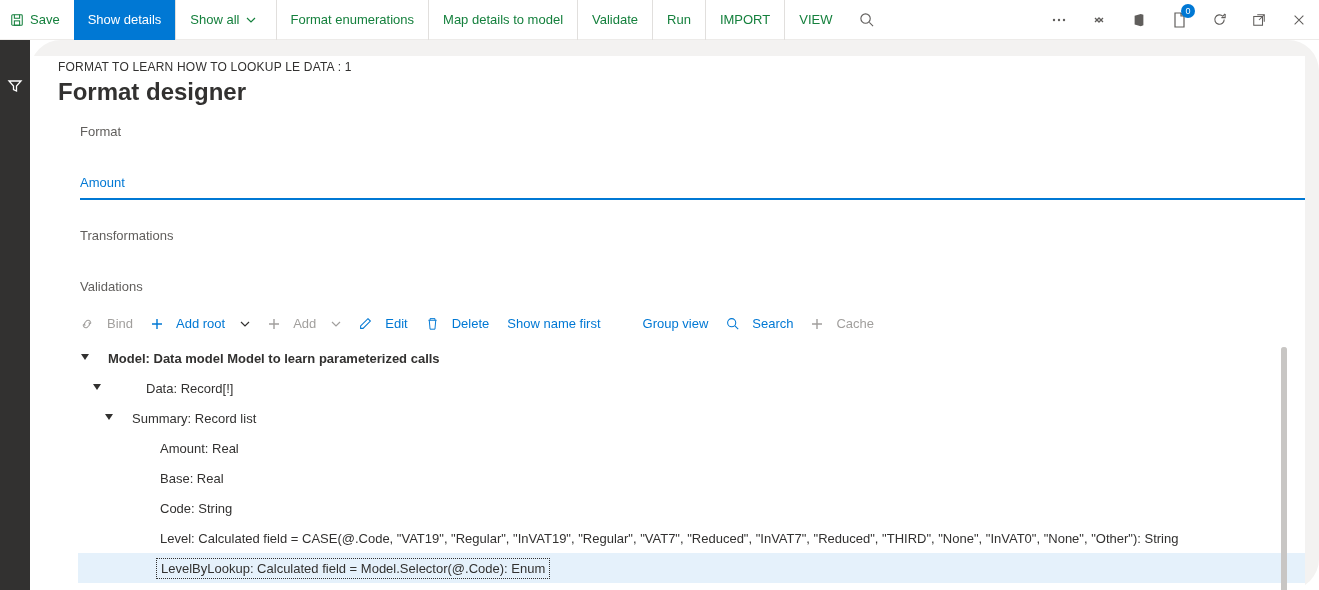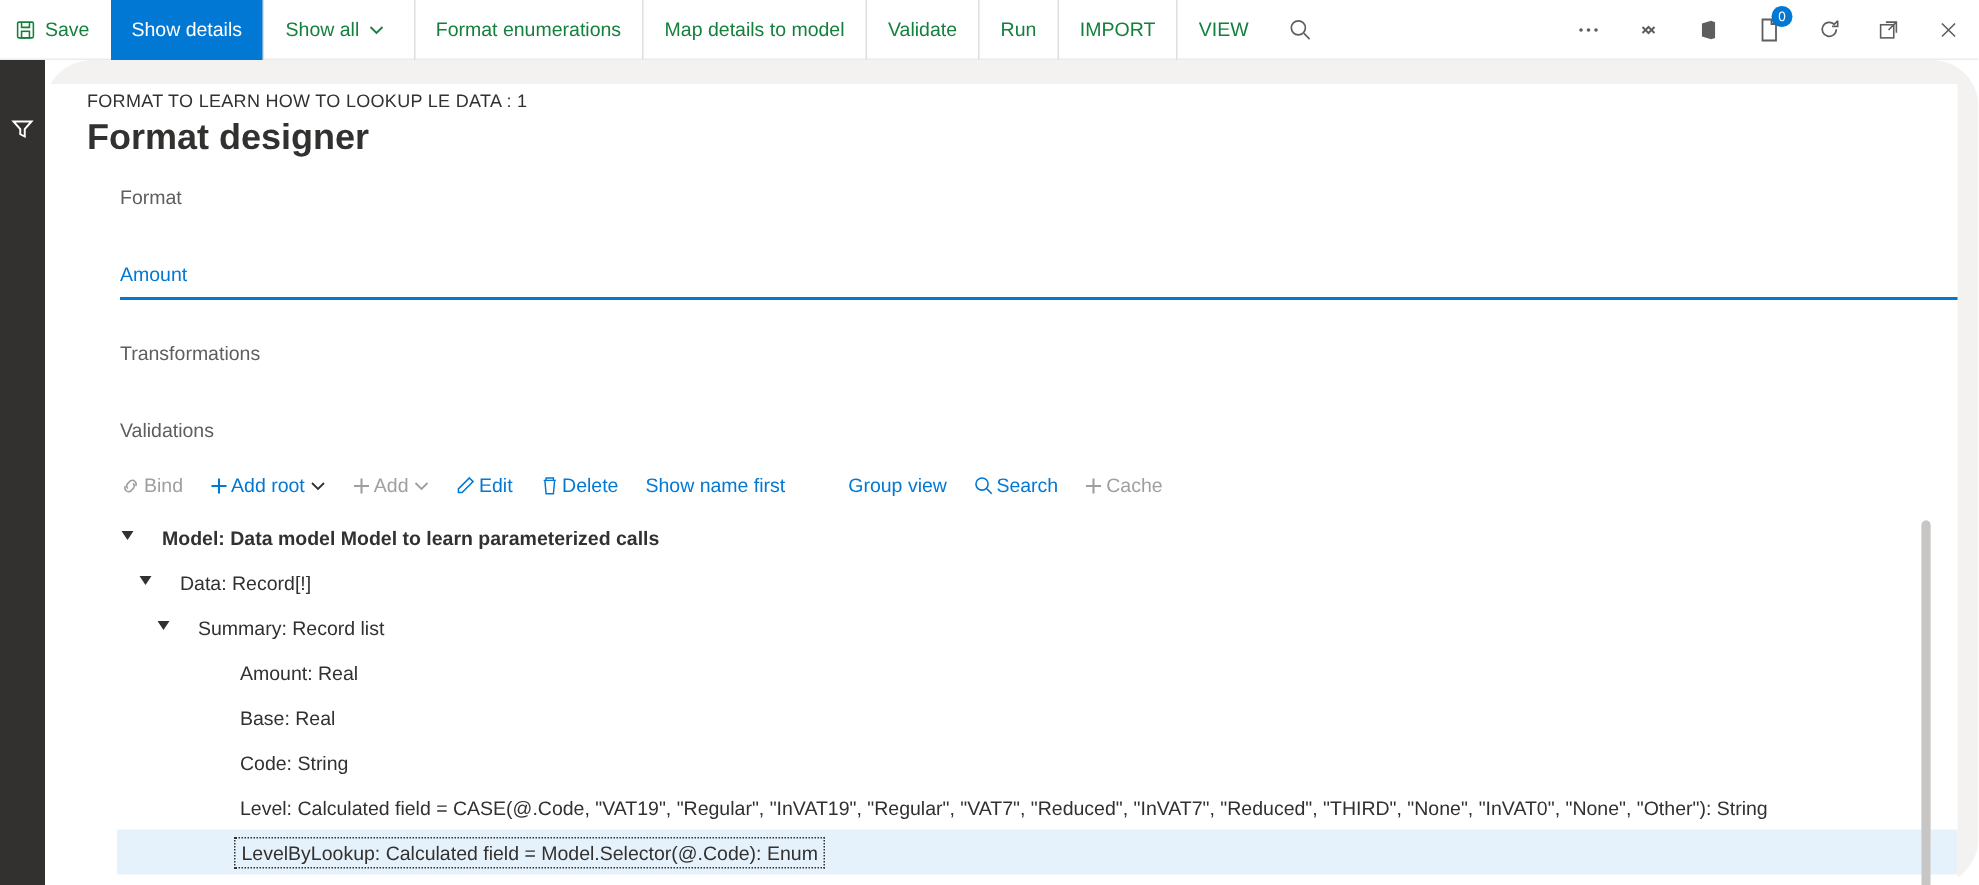--- a/index.html
+++ b/index.html
@@ -78,21 +78,21 @@
   .tabs { display: flex; gap: 28px; margin-top: 18px; padding-left: 22px; border-bottom: 0; flex-direction: column; }
   .tab { padding-bottom: 8px; color: #605e5c; cursor: pointer; }
   .tab.active { color: #0078d4; border-bottom: 2px solid #0078d4; font-weight: 400; }
 
   
   .toolbar {
     display: flex; align-items: center; gap: 18px;
     padding: 14px 0 10px 22px;
     color: #0078d4;
   }
-  .tbtn { display: inline-flex; align-items: center; gap: 2px; cursor: pointer; }
+  .tbtn { display: inline-flex; align-items: center; gap: 13px; cursor: pointer; }
   .tbtn.muted { color: #a19f9d; cursor: default; }
   .tbtn svg { flex-shrink: 0; }
   .tbtn .chev { margin-left: 2px; color: #323130; }
   .tbtn.muted .chev { color: #a19f9d; }
 
   
   .tree-wrap { position: relative; }
   .tree-scroll {
     position: absolute; right: 18px; top: 6px; bottom: 40px;
     width: 6px; background: #e1dfdd; border-radius: 3px;
@@ -100,21 +100,21 @@
   .tree-scroll .thumb {
     position: absolute; left: 0; right: 0; top: 0; height: 250px;
     background: #c8c6c4; border-radius: 3px;
   }
   .tree { padding: 2px 0 0 20px; }
   .node { display: flex; align-items: center; min-height: 30px; }
   .node .twisty { width: 14px; display: inline-flex; justify-content: center; margin-right: 12px; color: #323130; cursor: pointer; }
   .node .nodetext { white-space: nowrap; }
   .node.bold .nodetext { font-weight: 600; }
   .lvl0 { padding-left: 0px; }
-  .lvl1 { padding-left: 12px; }
+  .lvl1 { padding-left: 12px; gap: 26px; }
   .lvl2 { padding-left: 24px; }
   .lvl3 { padding-left: 52px; }
   .leaf .twisty { visibility: hidden; }
   .node.selected {
     background: #e5f1fb;
   }
   .node.selected .nodetext-box {
     border: 1px dotted #323130;
     padding: 2px 4px;
   }

